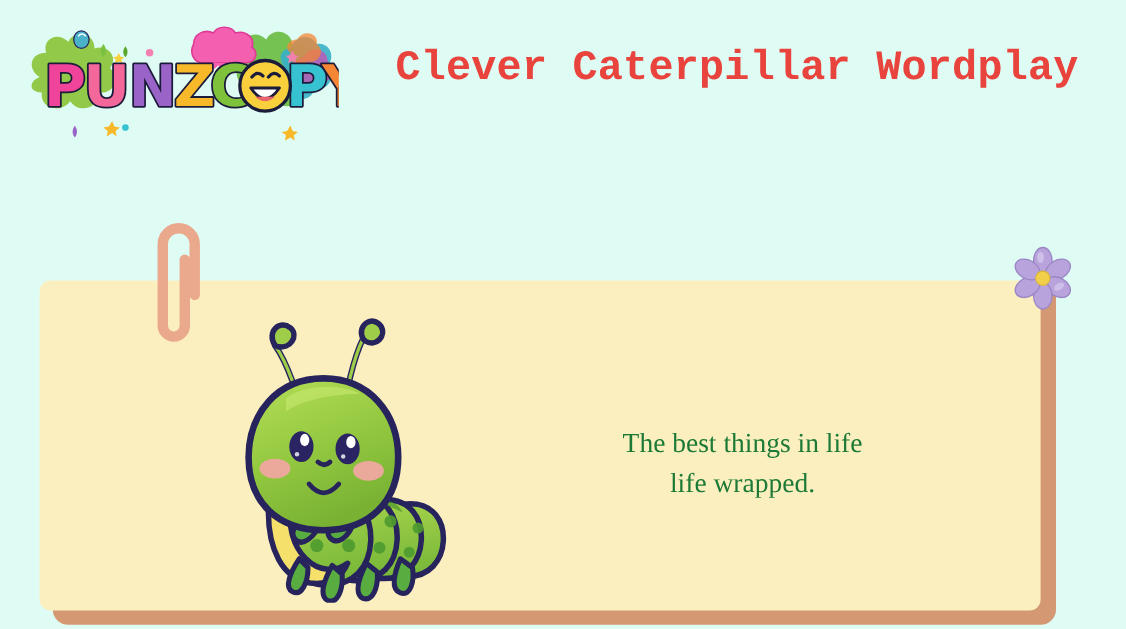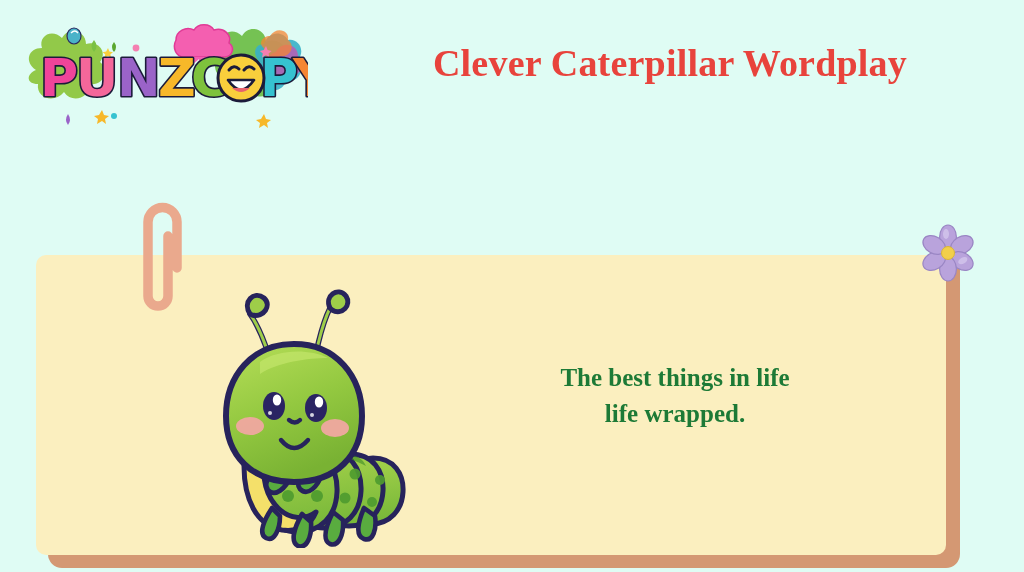--- a/index.html
+++ b/index.html
@@ -30,21 +30,21 @@
   }
   #brand-logo svg { display: block; }
 
   
   #page-title {
     position: absolute;
     left: 330px;
     top: 38px;
     width: 680px;
     text-align: center;
-    font-family: Liberation Serif, serif;
+    font-family: Liberation Mono, monospace;
     font-weight: bold;
     font-size: 38px;
     line-height: 1.32;
     color: #e8433c;
     letter-spacing: 0.2px;
   }
 
   
   #note-card-shadow {
     position: absolute;
@@ -89,25 +89,25 @@
     left: 198px;
     top: 258px;
     width: 215px;
     height: 290px;
   }
 
   
   #quote-text {
     position: absolute;
     left: 460px;
-    top: 360px;
+    top: 386px;
     width: 430px;
     text-align: center;
     font-family: "Liberation Serif", serif;
-    font-weight: bold;
+    font-weight: normal;
     font-size: 25px;
     line-height: 1.42;
     color: #1d7a36;
   }
 </style>
 </head>
 <body>
 
 <div id="stage">
 

